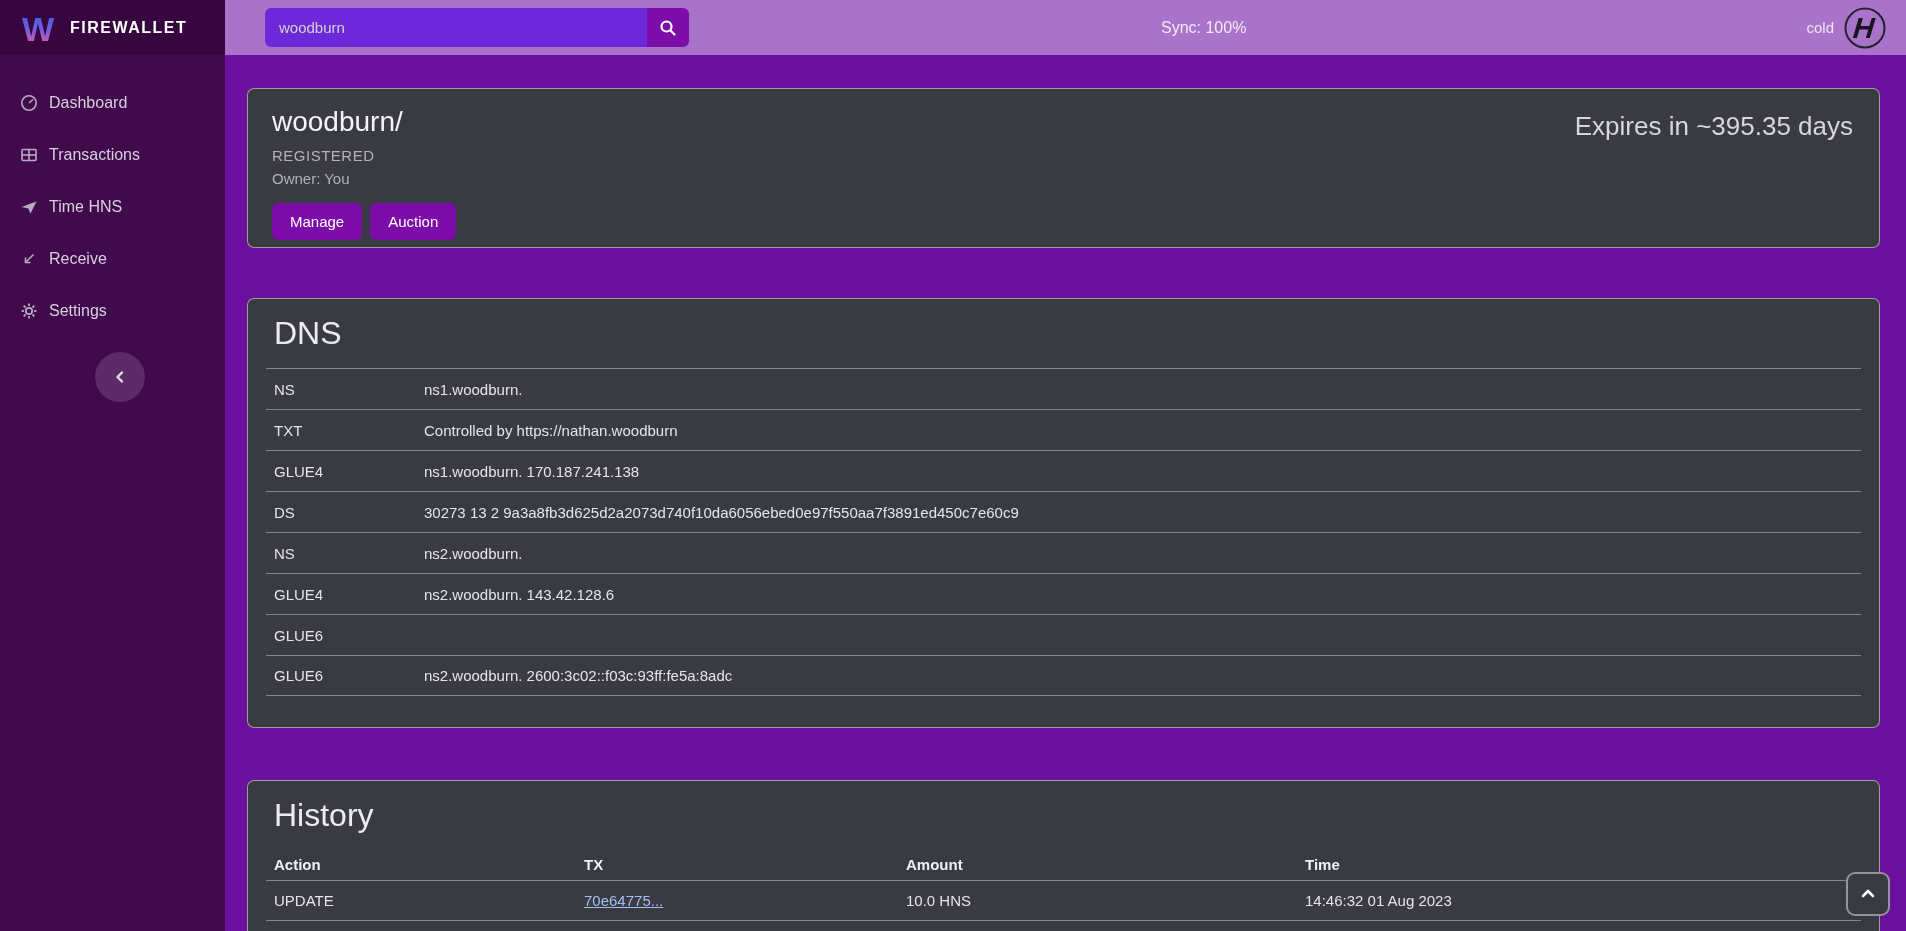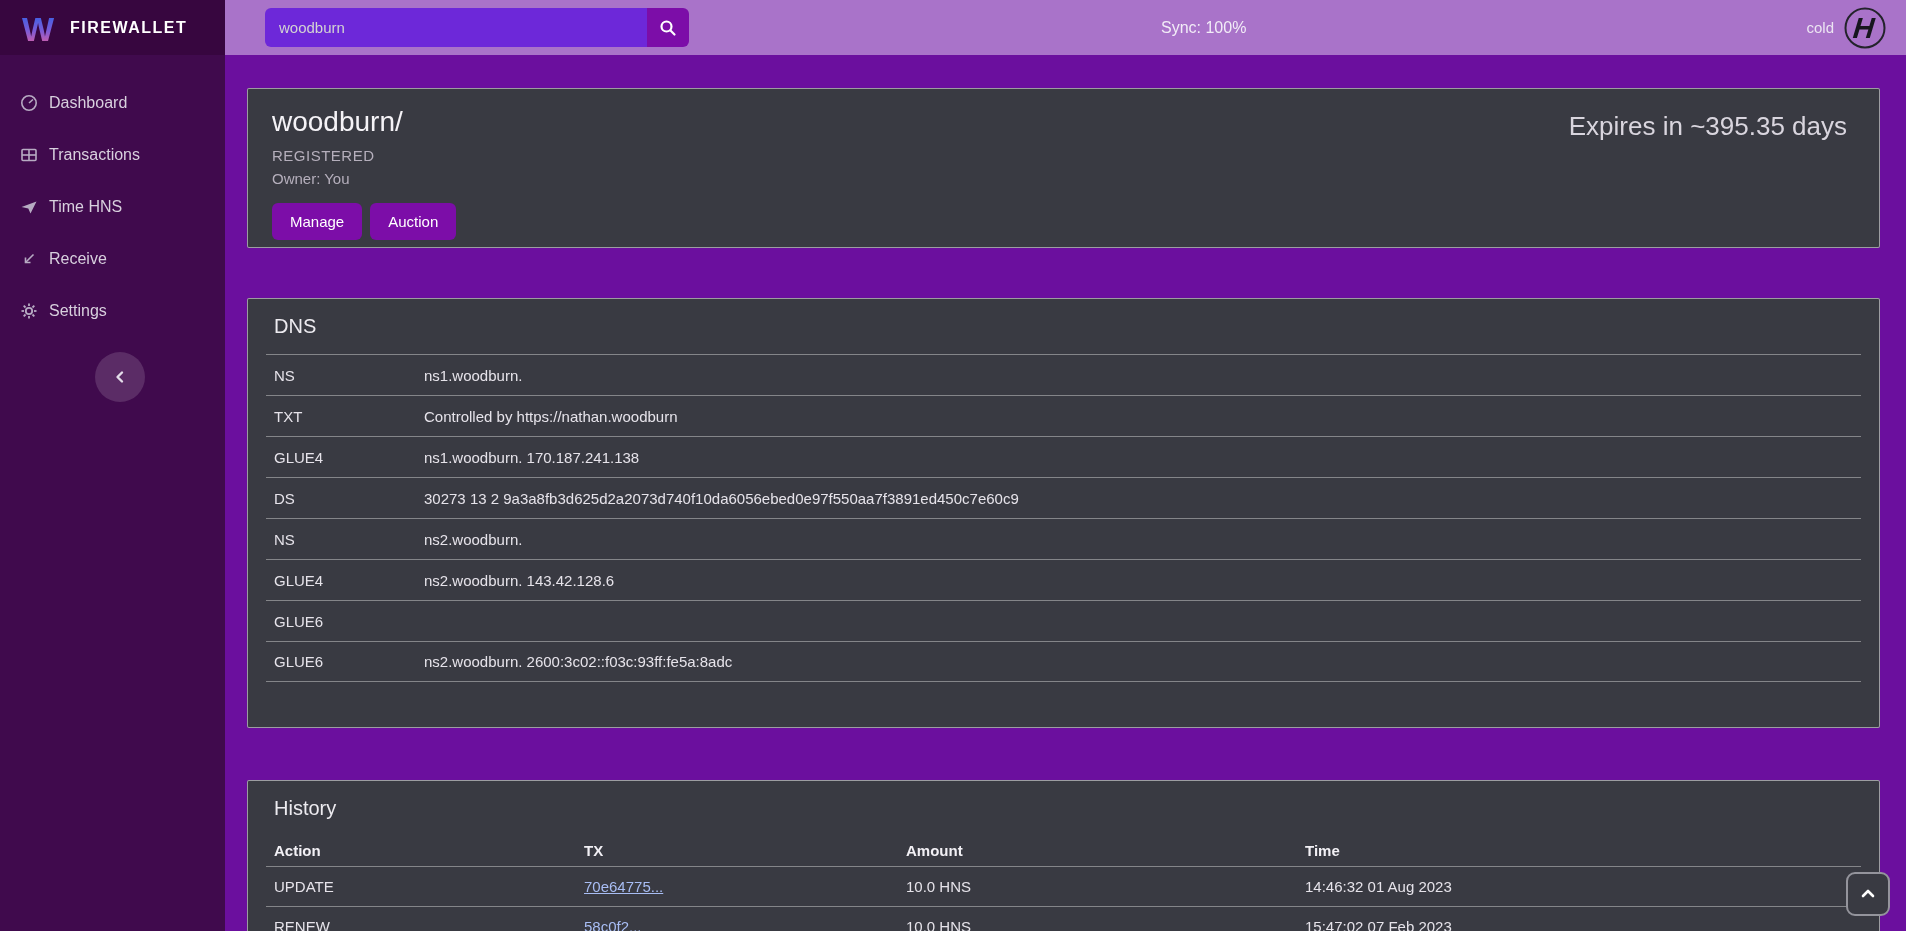--- a/index.html
+++ b/index.html
@@ -64,39 +64,39 @@
   }
   .wallet-name { color: #ece5f2; font-size: 15px; }
 
   
   .main {
     position: absolute; left: 225px; top: 55px; width: 1681px; height: 876px;
   }
   .card {
     position: absolute; left: 22px; width: 1633px;
     background: #393a42; border: 1px solid rgba(255,255,255,0.5);
-    border-radius: 2px;
+    border-radius: 7px;
   }
   .domain-card { top: 33px; height: 160px; padding: 16px 24px; }
   .domain-title { color: #f5f3f7; font-size: 28px; font-weight: normal; line-height: 34px; }
   .domain-status { color: #b5afbc; font-size: 15px; margin-top: 8px; letter-spacing: 0.5px; }
   .domain-owner { color: #b5afbc; font-size: 15px; margin-top: 6px; }
   .domain-buttons { margin-top: 16px; display: flex; gap: 8px; }
   .btn-purple {
     background: #7c0da8; color: #ffffff; border: none; border-radius: 6px;
     font-size: 15px; padding: 10px 18px; cursor: pointer;
     font-family: "Liberation Sans", sans-serif;
   }
   .domain-expires {
-    position: absolute; right: 32px; top: 22px;
+    position: absolute; right: 26px; top: 22px;
     color: #d9d5de; font-size: 26px;
   }
 
   .dns-card { top: 243px; height: 430px; padding: 16px 18px 0 18px; }
-  .section-title { color: #edebf0; font-size: 20px; font-weight: normal; margin-left: 8px; }
+  .section-title { color: #edebf0; font-size: 32px; font-weight: normal; margin-left: 8px; }
   .dns-table { margin-top: 16px; }
   .dns-row {
     display: grid; grid-template-columns: 150px auto; align-items: center;
     height: 41px; border-top: 1px solid rgba(255,255,255,0.38);
     color: #e6e3ea; font-size: 15px;
   }
   .dns-table .dns-row:last-child { border-bottom: 1px solid rgba(255,255,255,0.38); }
   .dns-type, .dns-value { padding-left: 8px; }
 
   .history-card { top: 725px; height: 320px; padding: 16px 18px 0 18px; }

